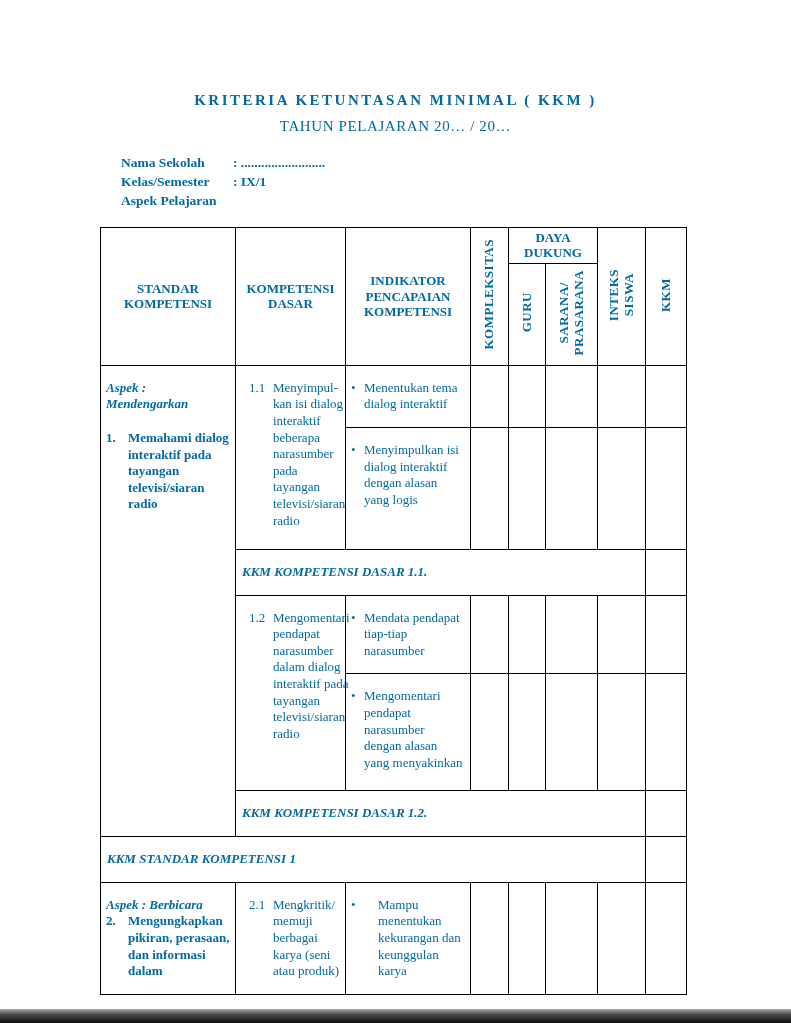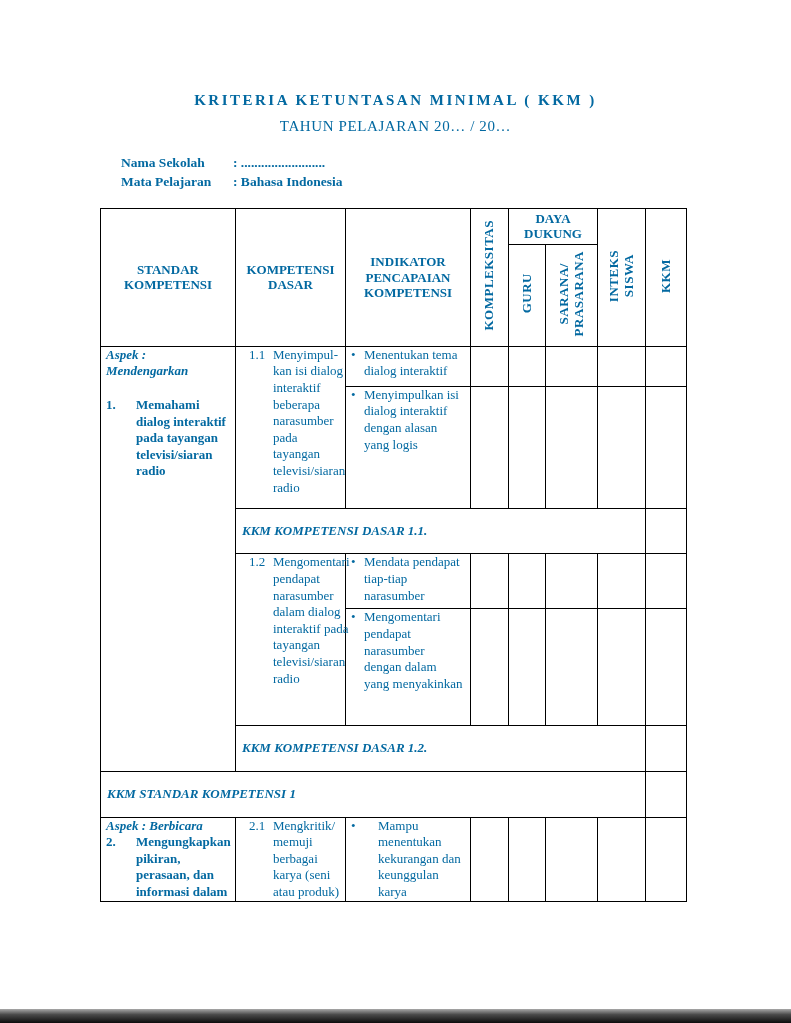--- a/index.html
+++ b/index.html
@@ -24,32 +24,32 @@
 
   table.kkm-table {
     border-collapse:collapse; table-layout:fixed; width:586px;
     margin:17px 0 0 100px; font-size:13px;
   }
   .kkm-table th, .kkm-table td { border:1px solid #000; }
   .kkm-table th {
     font-weight:bold; text-align:center; vertical-align:middle;
     padding:2px; line-height:1.18; font-size:13px;
   }
-  .kkm-table td { vertical-align:top; padding:0 5px; line-height:1.28; }
+  .kkm-table td { vertical-align:top; padding:14px 5px; line-height:1.28; }
   .preline { white-space:pre-line; }
   .vtext {
     display:inline-block; writing-mode:vertical-rl; transform:rotate(180deg);
     white-space:pre-line; line-height:1.15; letter-spacing:0.5px;
   }
   .sk-cell { padding:4px 6px 4px 7px; }
   .aspek-label { font-weight:bold; font-style:italic; }
   .sk-item { display:flex; font-weight:bold; }
   .sk-item.mt { margin-top:17px; }
   .sk-item .num { width:22px; flex:none; }
-  .sk-item .txt { flex:1; overflow-wrap:break-word;margin-left:8px; }
+  .sk-item .txt { flex:1; overflow-wrap:break-word; }
   .kd-item { display:flex; }
   .kd-item .num { width:24px; flex:none;margin-left:8px; }
   .kd-item .txt { flex:1; overflow-wrap:break-word; }
   .bullet-item { display:flex; }
   .bullet-item .bullet { width:13px; flex:none; }
   .bullet-item.gap .bullet { width:27px; }
   .bullet-item .txt { flex:1; overflow-wrap:break-word; }
   td.kkm-row {
     font-weight:bold; font-style:italic; vertical-align:middle;
     padding:14px 6px;
@@ -67,22 +67,25 @@
 
   <div class="doc-title">KRITERIA KETUNTASAN MINIMAL ( KKM )</div>
   <div class="doc-subtitle">TAHUN PELAJARAN 20… / 20…</div>
 
   <div class="info-block">
     <div class="info-row">
       <span class="info-label">Nama Sekolah</span>
       <span class="info-value">: .........................</span>
     </div>
     <div class="info-row">
-      <span class="info-label">Mata Pelajaran</span>
-      <span class="info-value">: Bahasa Indonesia</span>
+      <span class="info-label">Kelas/Semester</span>
+      <span class="info-value">: IX/1</span>
+    </div>
+    <div class="info-row">
+      <span class="info-label">Aspek Pelajaran</span>
     </div>
   </div>
 
   <table class="kkm-table">
     <colgroup>
       <col style="width:135px">
         <col style="width:110px">
         <col style="width:125px">
       <col style="width:38px">
         <col style="width:37px">
@@ -173,21 +176,21 @@
         <td class="score"></td>
         <td class="score"></td>
         <td class="score"></td>
         <td class="score"></td>
         <td class="score"></td>
       </tr>
       <tr style="height:117px">
         <td>
           <div class="bullet-item">
             <span class="bullet">•</span>
-            <span class="txt">Mengomentari pendapat narasumber dengan dalam yang menyakinkan</span>
+            <span class="txt">Mengomentari pendapat narasumber dengan alasan yang menyakinkan</span>
           </div>
         </td>
         <td class="score"></td>
         <td class="score"></td>
         <td class="score"></td>
         <td class="score"></td>
         <td class="score"></td>
       </tr>
       <tr style="height:23px">
         <td class="kkm-row" colspan="6">KKM  KOMPETENSI DASAR 1.2.</td>

